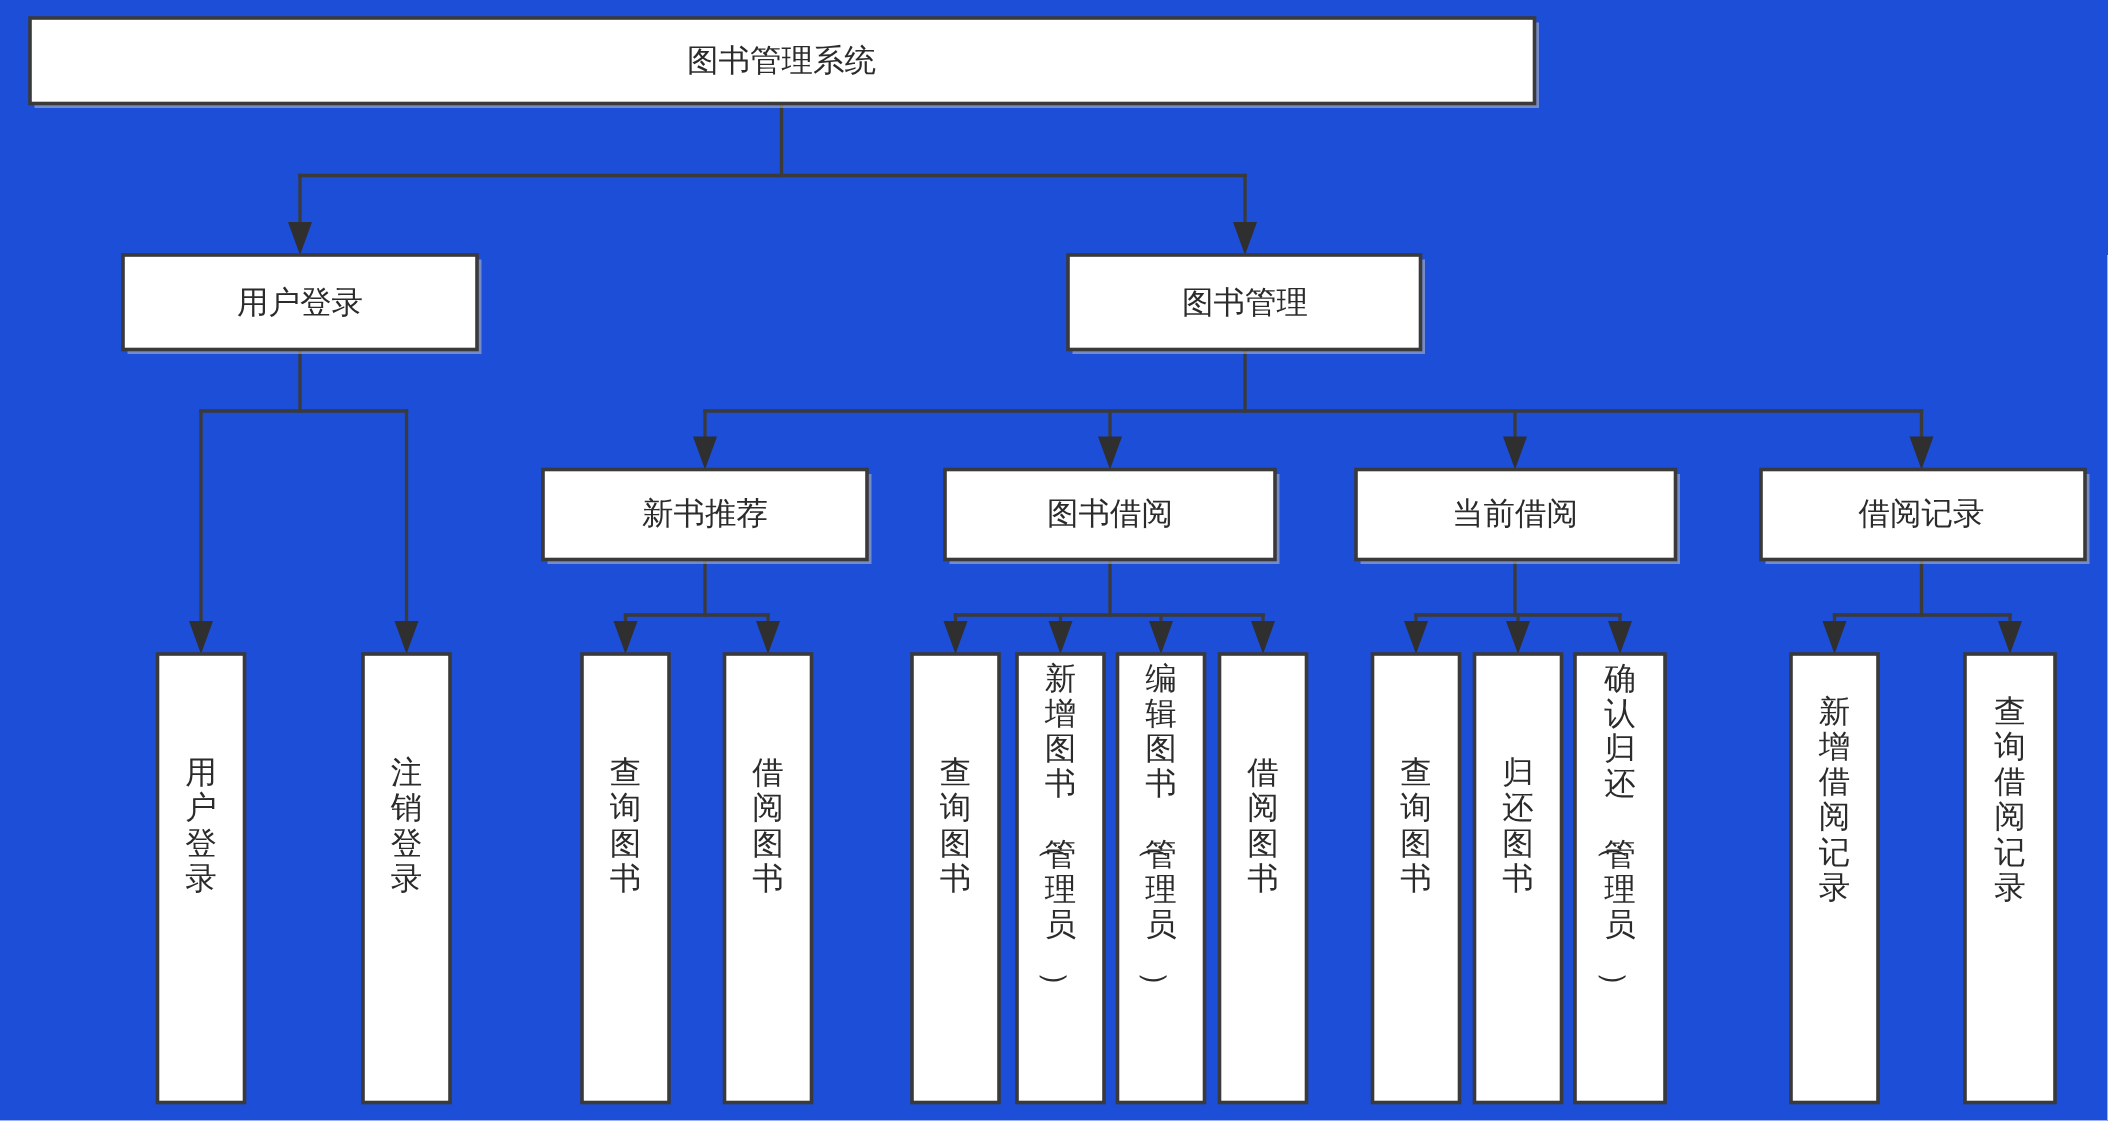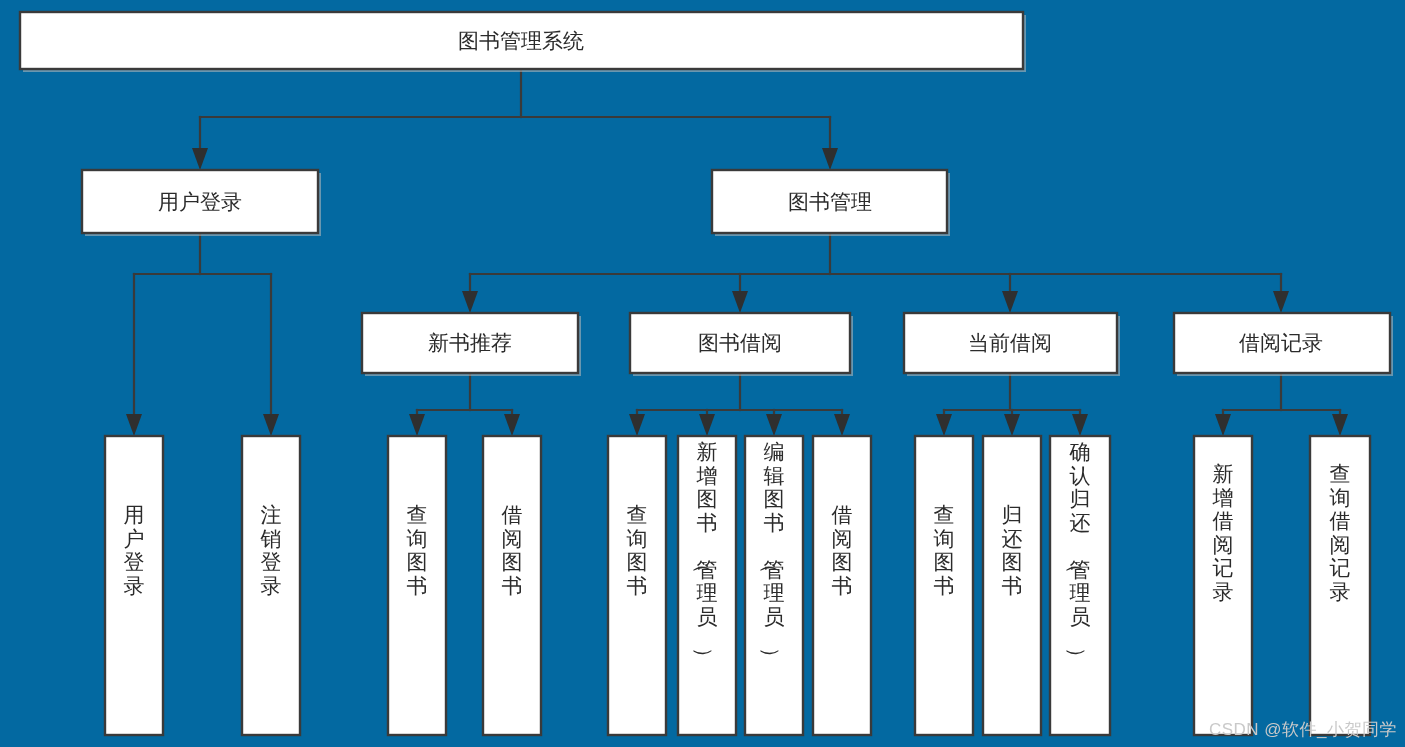--- a/index.html
+++ b/index.html
@@ -8,21 +8,21 @@
     padding: 0;
     background: #ffffff;
   }
   body {
     font-family: "Liberation Sans", "DejaVu Sans", sans-serif;
   }
   #diagram-root {
     position: relative;
     width: 1405px;
     height: 747px;
-    background: #0369a1;
+    background: #1d4ed8;
     overflow: hidden;
   }
   svg#flowchart {
     position: absolute;
     left: 0;
     top: 0;
     width: 1405px;
     height: 747px;
     display: block;
   }
@@ -240,14 +240,13 @@
       <text class="node-label-v vtext" x="1223" y="481"><tspan x="1223" y="481">新</tspan><tspan x="1223" y="504.5">增</tspan><tspan x="1223" y="528">借</tspan><tspan x="1223" y="551.5">阅</tspan><tspan x="1223" y="575">记</tspan><tspan x="1223" y="598.5">录</tspan></text>
     </g>
 
     <g>
       <rect class="node-box" x="1310" y="436" width="60" height="299"></rect>
       <text class="node-label-v vtext" x="1340" y="481"><tspan x="1340" y="481">查</tspan><tspan x="1340" y="504.5">询</tspan><tspan x="1340" y="528">借</tspan><tspan x="1340" y="551.5">阅</tspan><tspan x="1340" y="575">记</tspan><tspan x="1340" y="598.5">录</tspan></text>
     </g>
 
   </svg>
 
-  <div class="watermark">CSDN @软件_小贺同学</div>
 </div>
 
 </body></html>

